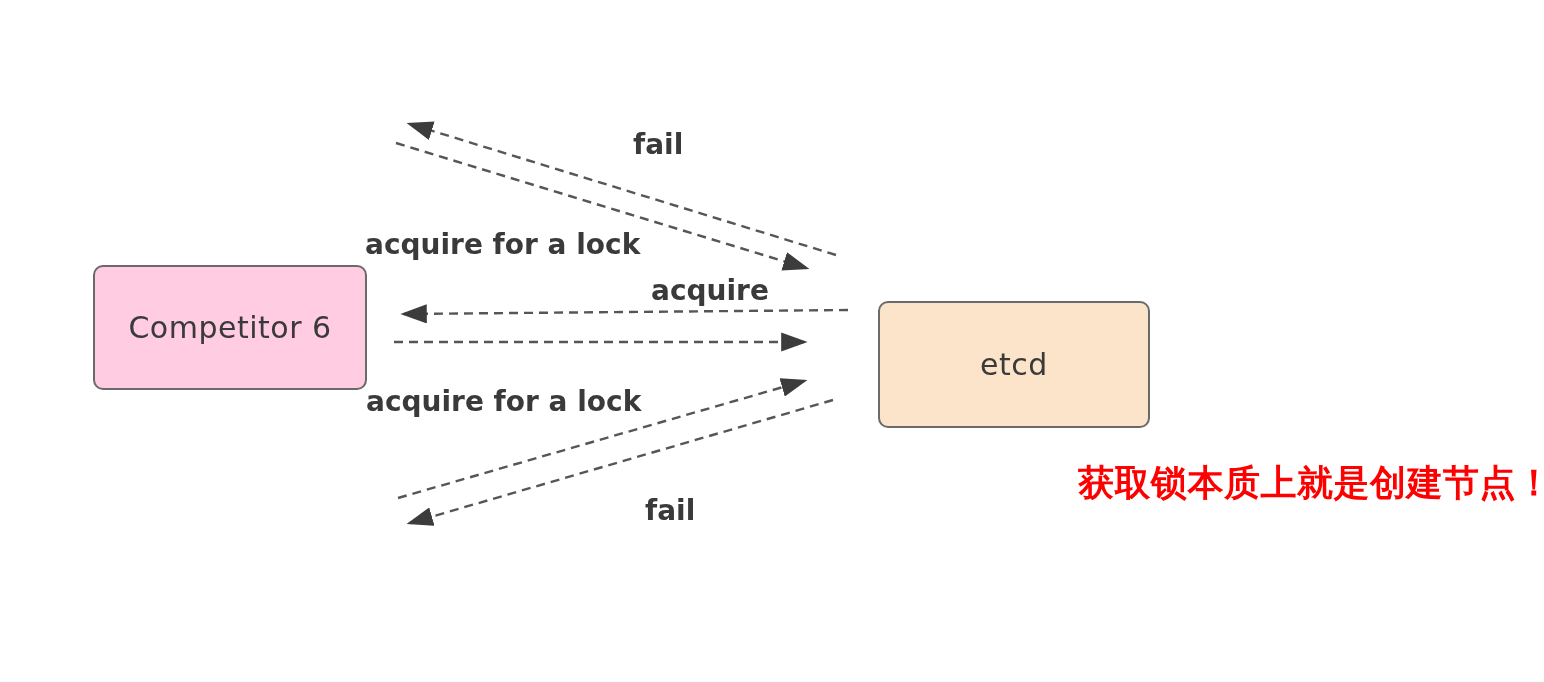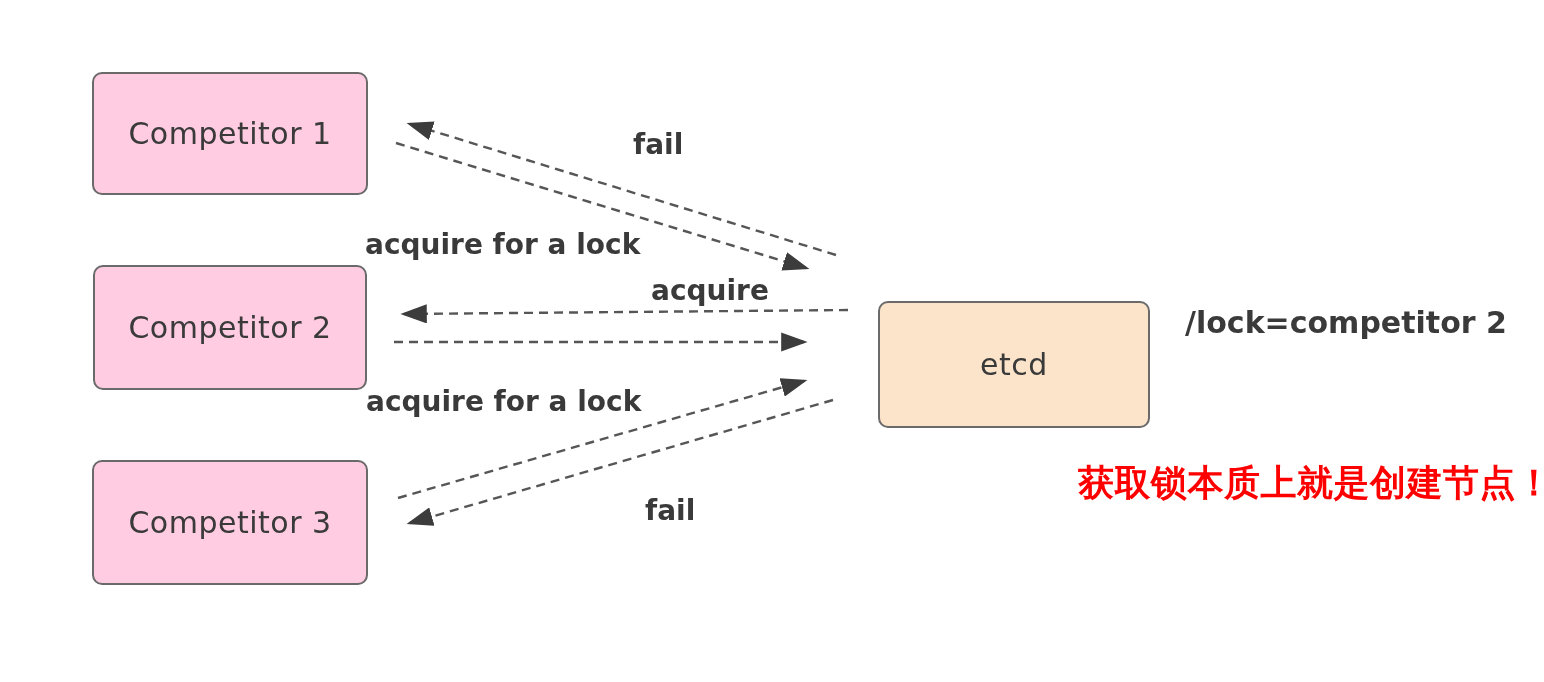--- a/index.html
+++ b/index.html
@@ -88,34 +88,27 @@
     <path class="edge" marker-end="url(#ah)" d="M 396 143 L 806 268"></path>
     <path class="edge" marker-end="url(#ah)" d="M 836 255 L 410 124"></path>
 
     <path class="edge" marker-end="url(#ah)" d="M 394 342 L 804 342"></path>
     <path class="edge" marker-end="url(#ah)" d="M 848 310 L 404 314"></path>
 
     <path class="edge" marker-end="url(#ah)" d="M 398 498 L 804 381"></path>
     <path class="edge" marker-end="url(#ah)" d="M 833 400 L 410 523"></path>
   </svg>
 
-  <div class="node pink node-c1">
-    <span>Competitor 1</span>
-  </div>
   <div class="node pink node-c2">
-    <span>Competitor 2</span>
-  </div>
-  <div class="node pink node-c3">
-    <span>Competitor 3</span>
+    <span>Competitor 6</span>
   </div>
   <div class="node peach node-etcd">
     <span>etcd</span>
   </div>
 
   <div class="lbl lbl-fail-top">fail</div>
   <div class="lbl lbl-acquire-top">acquire for a lock</div>
   <div class="lbl lbl-success">acquire</div>
   <div class="lbl lbl-acquire-bottom">acquire for a lock</div>
   <div class="lbl lbl-fail-bottom">fail</div>
-  <div class="lbl lbl-lock-key">/lock=competitor 2</div>
   <div class="lbl lbl-note-cn">获取锁本质上就是创建节点！</div>
 
 </div>
 
 </body></html>

